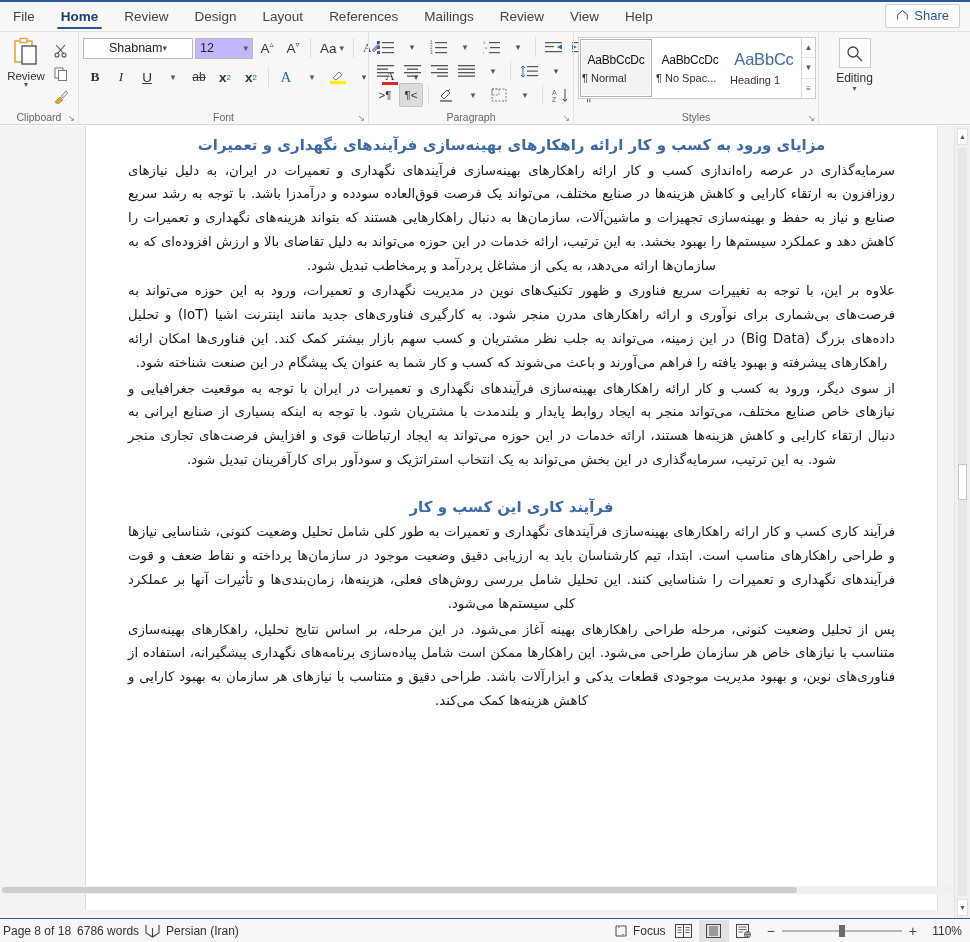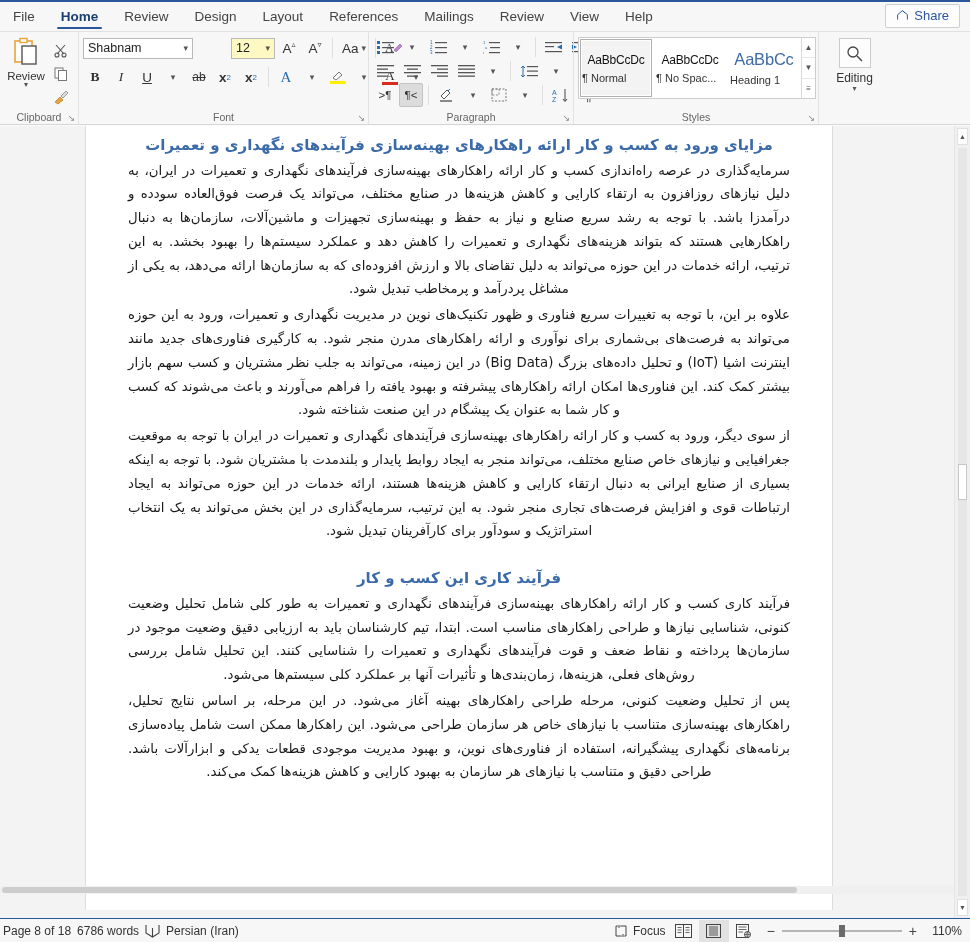--- a/index.html
+++ b/index.html
@@ -68,26 +68,26 @@
   .mini-col { display: flex; flex-direction: column; gap: 3px; padding-top: 4px; }
   .mini { width: 22px; height: 20px; display: flex; align-items: center; justify-content: center; }
 
   
   .fontg { width: 290px; }
   .row { display: flex; align-items: center; gap: 2px; height: 26px; }
   .row2 { margin-top: 3px; }
   .fontbox {
     width: 110px; height: 21px; border: 1px solid #b9b9b9; background: #fff;
     font-size: 12.5px; color: #222; padding: 0 4px; display: flex;
+    align-items: center; justify-content: center;
+  }
+  .sizebox {
+    width: 58px; height: 21px; border: 1px solid #b9b9b9; background: #c4b5fd;
+    font-size: 12.5px; color: #222; padding: 0 4px; display: flex;
     align-items: center; justify-content: space-between;
-  }
-  .sizebox {
-    width: 44px; height: 21px; border: 1px solid #b9b9b9; background: #fef9c3;
-    font-size: 12.5px; color: #222; padding: 0 4px; display: flex;
-    align-items: center; justify-content: space-between; margin-left: 36px;
   }
   .cv { font-size: 9px; color: #555; }
   .btn {
     height: 24px; min-width: 24px; display: flex; align-items: center;
     justify-content: center; font-size: 13.5px; color: #333; padding: 0 3px;
     border: 1px solid transparent; border-radius: 2px;
   }
   .btn.on { background: #dcdcdc; border-color: #c3c3c3; }
   .sep { width: 1px; height: 20px; background: #dedede; margin: 0 3px; }
 
@@ -120,21 +120,21 @@
   .editsq { width: 32px; height: 30px; border: 1px solid #cbcbcb; background: #fdfdfd;
             display: flex; align-items: center; justify-content: center; }
   .editlbl { font-size: 12px; color: #333; margin-top: 3px; }
 
   
   .docarea {
     position: absolute; top: 126px; left: 0; right: 0; bottom: 24px;
     background: #f3f3f3; overflow: hidden;
   }
   .page {
-    position: absolute; top: 0; left: 85px; width: 748px; bottom: 8px;
+    position: absolute; top: 0; left: 85px; width: 853px; bottom: 8px;
     background: #ffffff; border-left: 1px solid #dcdcdc; border-right: 1px solid #dcdcdc;
   }
   .doc-content {
     padding: 0 42px; direction: rtl; text-align: justify;
     font-family: "DejaVu Sans", sans-serif;
   }
   h2.dochead {
     color: #3b6aa8; font-size: 15px; font-weight: bold; margin: 8px 0 2px 0;
     text-align: center; line-height: 1.5;
   }

